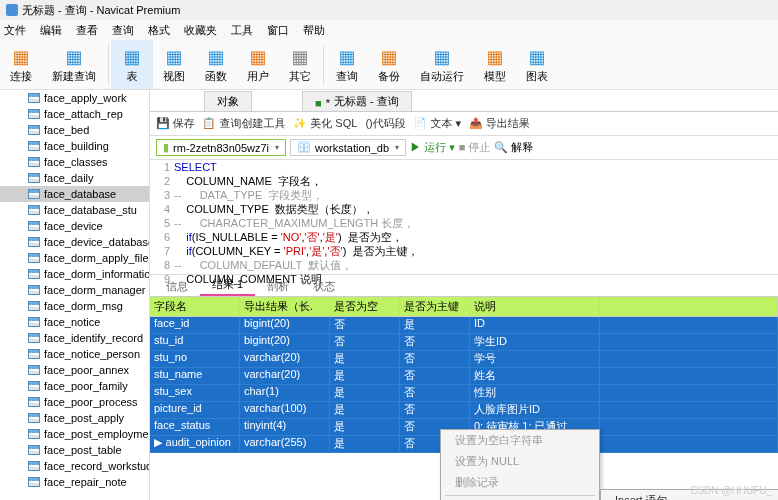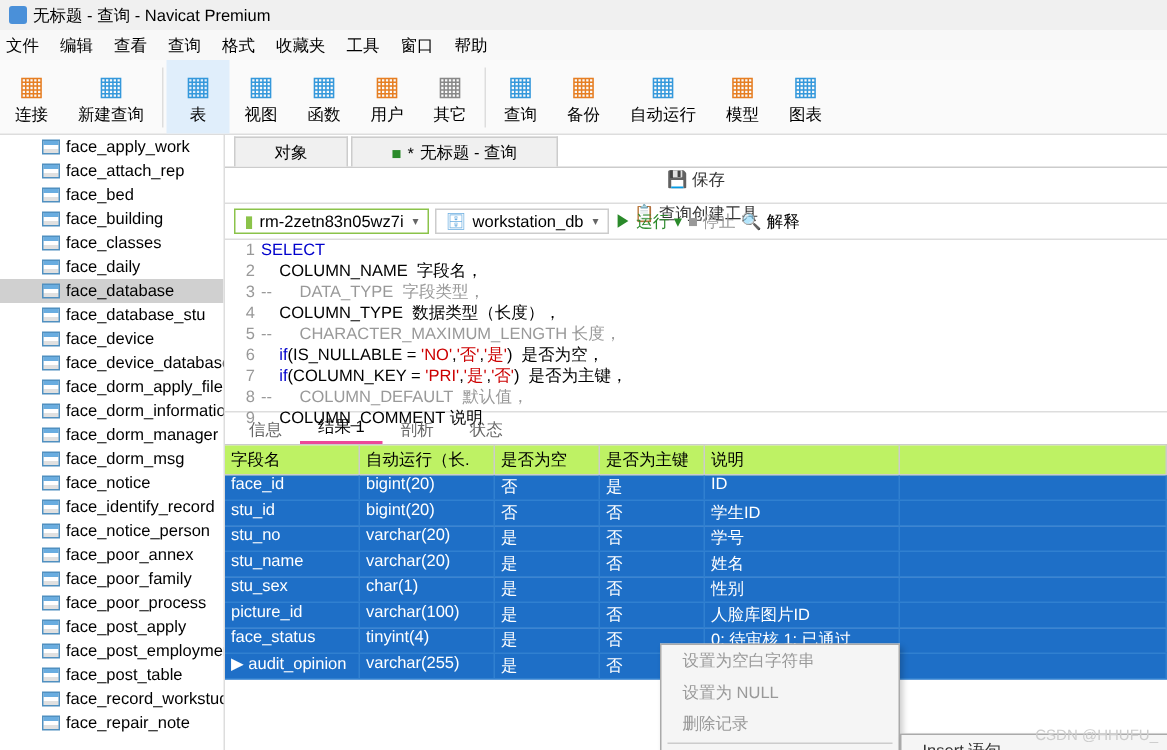--- a/index.html
+++ b/index.html
@@ -12,22 +12,22 @@
 .tool-item.active { background: #e0eefb; }
 .tool-icon { width: 22px; height: 22px; display: flex; align-items: center; justify-content: center; font-size: 18px; }
 .tool-sep { width: 1px; height: 40px; background: #ddd; margin: 0 2px; }
 .main { display: flex; height: 410px; }
 .sidebar { width: 150px; border-right: 1px solid #ddd; overflow: hidden; }
 .tree-item { display: flex; align-items: center; gap: 4px; padding: 1px 4px 1px 28px; white-space: nowrap; height: 16px; }
 .tree-item.selected { background: #d0d0d0; }
 .table-icon { width: 12px; height: 10px; background: linear-gradient(#6aade0 33%, #fff 33%, #fff 66%, #e0e0e0 66%); border: 1px solid #5090c0; flex-shrink: 0; }
 .content { flex: 1; display: flex; flex-direction: column; }
 .tabs { height: 22px; display: flex; align-items: end; padding: 0 6px; gap: 2px; border-bottom: 1px solid #ccc; }
-.tab { padding: 2px 26px; border: 1px solid #ccc; border-bottom: none; background: #f0f0f0; display: flex; align-items: flex-end; gap: 4px; }
-.editor-bar { height: 24px; display: flex; align-items: center; gap: 8px; padding: 0 6px; border-bottom: 1px solid #ddd; color: #333; flex-direction: column; }
+.tab { padding: 2px 12px; border: 1px solid #ccc; border-bottom: none; background: #f0f0f0; display: flex; align-items: flex-end; gap: 4px; margin-left: 48px; }
+.editor-bar { height: 24px; display: flex; align-items: center; gap: 8px; padding: 0 6px; border-bottom: 1px solid #ddd; color: #333; }
 .conn-bar { height: 24px; display: flex; align-items: center; gap: 4px; padding: 0 6px; border-bottom: 1px solid #ddd; }
 .conn-select { border: 1px solid #8bc34a; padding: 1px 6px; display: flex; align-items: center; gap: 4px; }
 .db-select { border: 1px solid #ccc; padding: 1px 6px; display: flex; align-items: center; gap: 4px; }
 .sql-editor { height: 115px; display: flex; background: #fff; border-bottom: 1px solid #ddd; font-family: Consolas, monospace; }
 .gutter { width: 24px; text-align: right; color: #999; padding-right: 4px; }
 .gutter div, .code div { height: 14px; line-height: 14px; }
 .code { flex: 1; }
 .kw { color: #0000cc; }
 .str { color: #cc0000; }
 .cm { color: #999; }
@@ -284,21 +284,21 @@
     </div>
     <div class="result-tabs" id="result-tabs">
         <div class="result-tab">信息</div>
         <div class="result-tab active">结果 1</div>
         <div class="result-tab">剖析</div>
         <div class="result-tab">状态</div>
       </div>
     <div class="grid">
       <div class="grid-head" id="grid-head">
           <div class="c1">字段名</div>
-          <div class="c2">自动运行（长.</div>
+          <div class="c2">导出结果（长.</div>
           <div class="c3">是否为空</div>
           <div class="c4">是否为主键</div>
           <div class="c5">说明</div>
           <div class="last-col"></div>
         </div>
       <div id="grid-body">
           <div class="grid-row">
             <div class="c1">face_id</div>
             <div class="c2">bigint(20)</div>
             <div class="c3">否</div>

